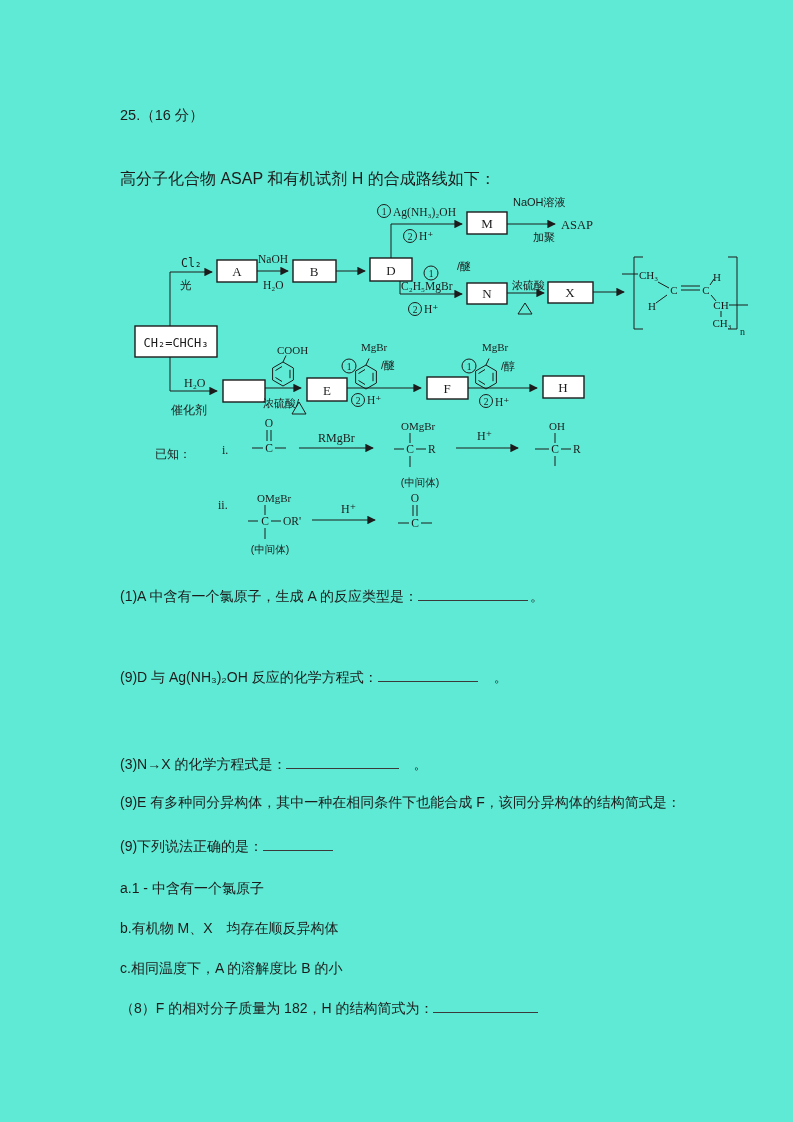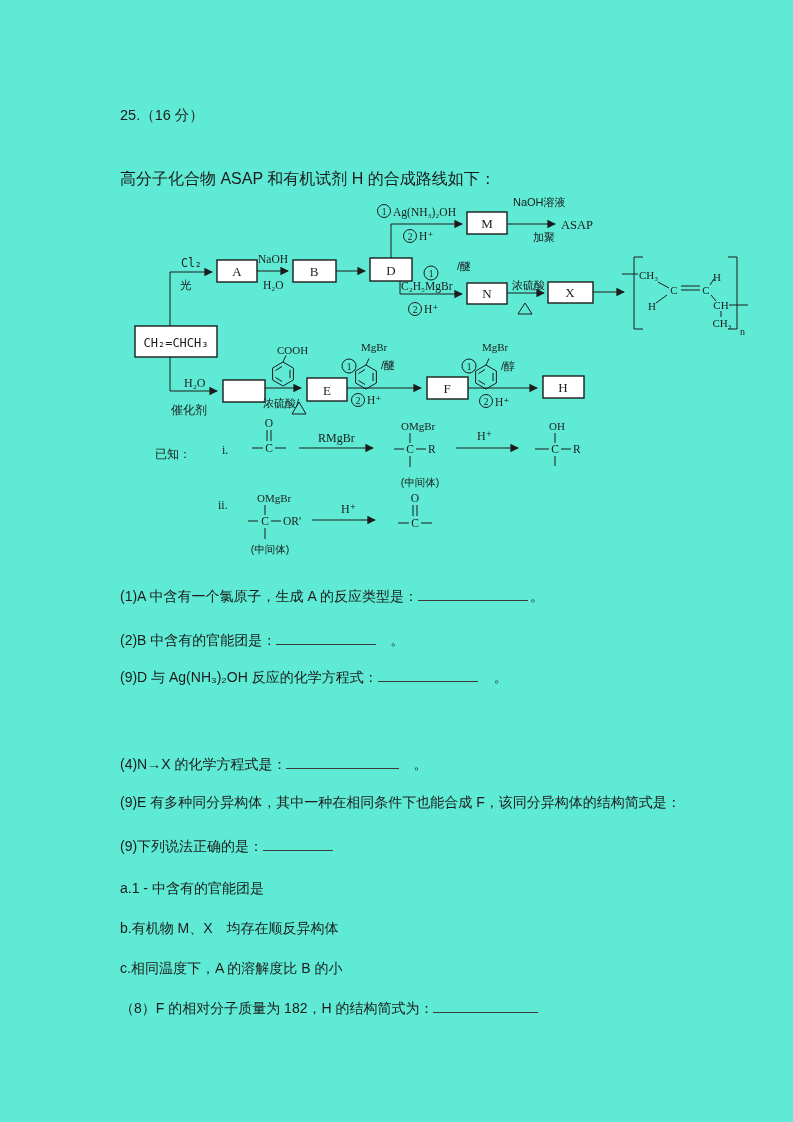--- a/index.html
+++ b/index.html
@@ -275,43 +275,40 @@
       <line class="ln" x1="398" y1="523" x2="409" y2="523"></line>
       <text class="fs" x="415" y="527" font-size="11.5" text-anchor="middle">C</text>
       <line class="ln" x1="421" y1="523" x2="432" y2="523"></line>
     </g>
   </svg>
 
   <div class="abs qline" style="top:587px">
     <span>(1)A 中含有一个氯原子，生成 A 的反应类型是：</span><span class="blank w110"></span><span class="g1">。</span>
   </div>
 
-  <div class="abs qline" style="top:631px">
-    <span>(2)B 中含有的官能团是：</span><span class="blank w100"></span><span class="g2">。</span>
-  </div>
 
   <div class="abs qline" style="top:668px">
     <span>(9)D 与 Ag(NH₃)₂OH 反应的化学方程式：</span><span class="blank w100"></span><span class="g3">。</span>
   </div>
 
 
   <div class="abs qline" style="top:755px">
-    <span>(4)N→X 的化学方程式是：</span><span class="blank w113"></span><span class="g2">。</span>
+    <span>(3)N→X 的化学方程式是：</span><span class="blank w113"></span><span class="g2">。</span>
   </div>
 
   <div class="abs qline" style="top:794px">
     <span>(9)E 有多种同分异构体，其中一种在相同条件下也能合成 F，该同分异构体的结构简式是：</span>
   </div>
 
   <div class="abs qline" style="top:837px">
     <span>(9)下列说法正确的是：</span><span class="blank w70"></span>
   </div>
 
   <div class="abs qline" style="top:880px">
-    <span>a.1 - 中含有的官能团是</span>
+    <span>a.1 - 中含有一个氯原子</span>
   </div>
 
   <div class="abs qline" style="top:920px">
     <span>b.有机物 M、X　均存在顺反异构体</span>
   </div>
 
   <div class="abs qline" style="top:960px">
     <span>c.相同温度下，A 的溶解度比 B 的小</span>
   </div>
 

